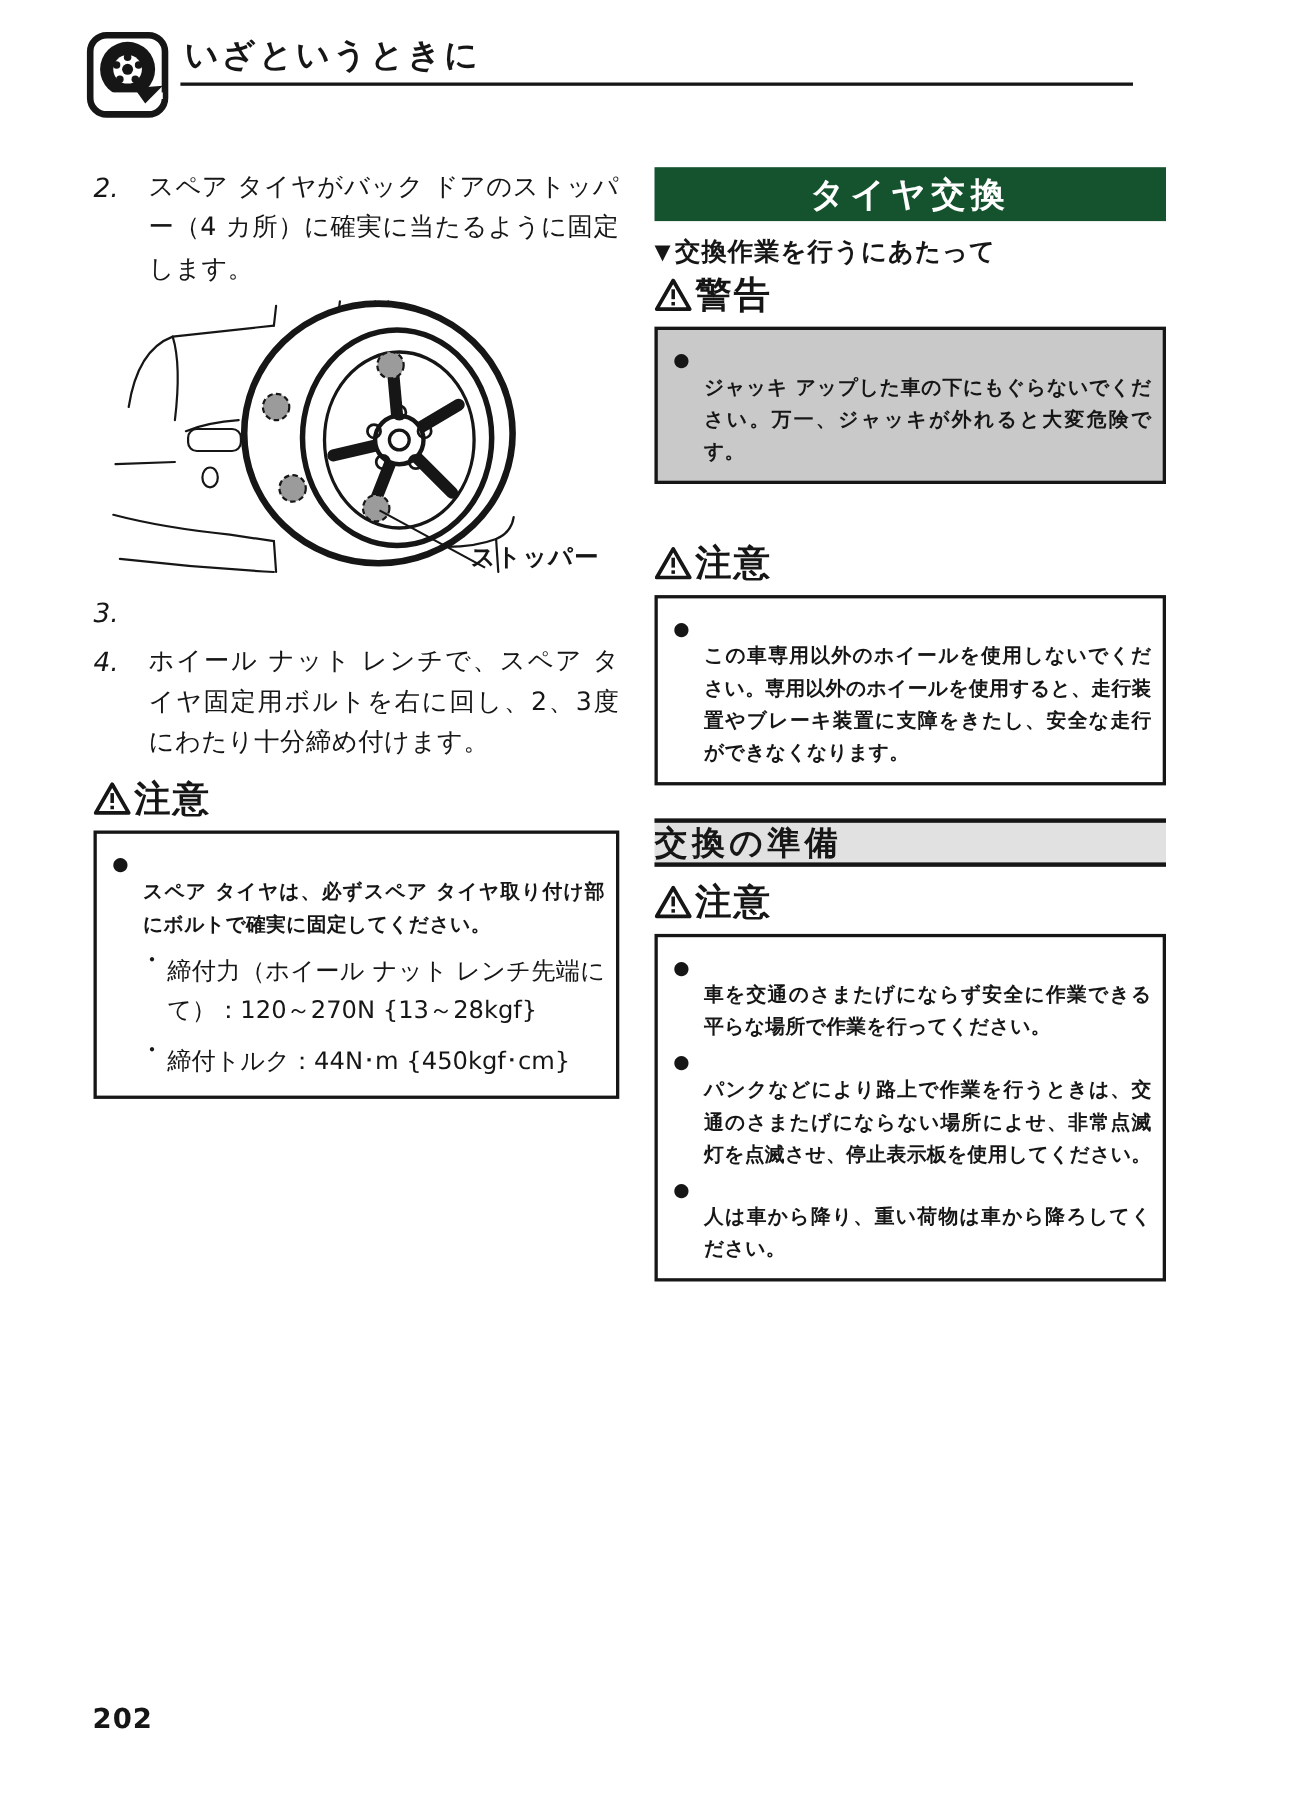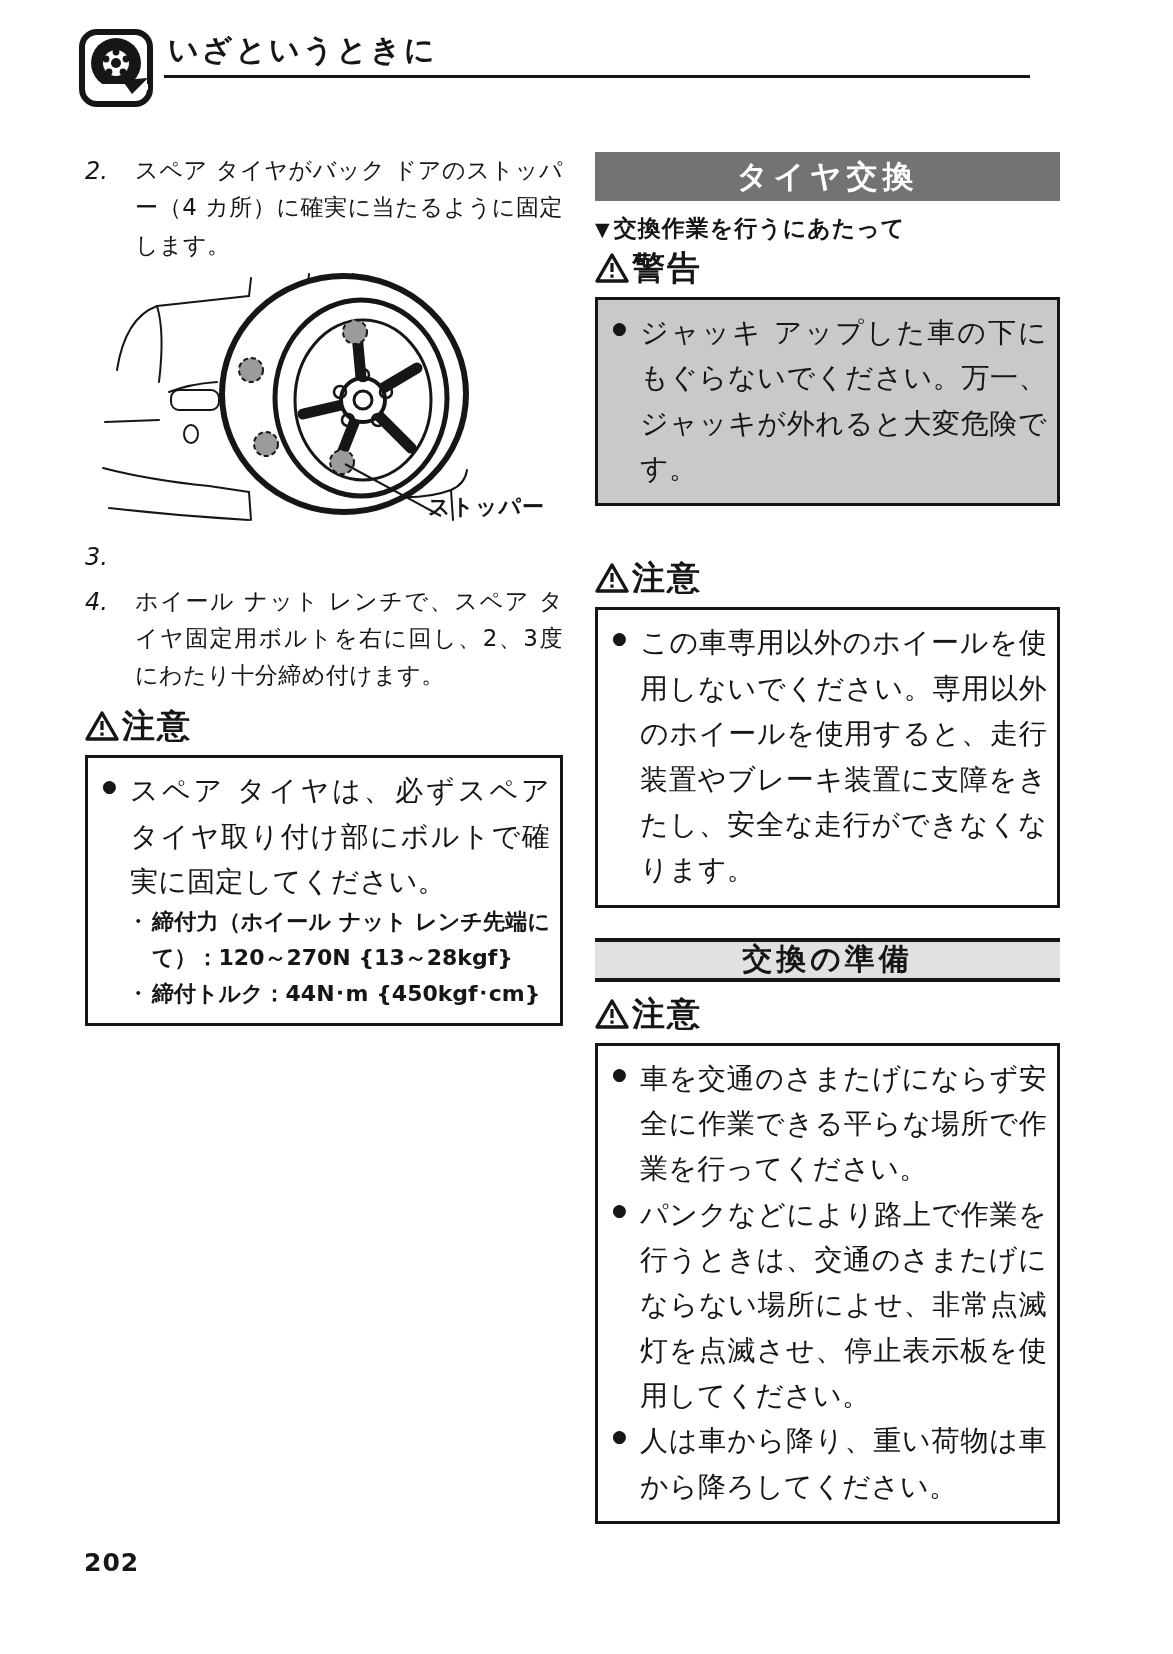--- a/index.html
+++ b/index.html
@@ -49,34 +49,34 @@
   .alert-heading .alert-word { font-size:33px; font-weight:bold; letter-spacing:2px; }
 
   .alert-box {
     border:3px solid #161616; background:#fff; padding:10px 10px 12px 12px;
   }
   .alert-box.gray { background:#c9c9c9; }
 
   .bullet-item { display:flex; }
   .bullet-item .bullet { flex:0 0 30px; font-size:17px; line-height:2.15; padding-left:2px; }
   .bullet-item .bullet-text {
-    flex:1; font-size:28px; font-weight:normal; line-height:1.62; text-align:justify; letter-spacing:0.3px;
+    flex:1; font-size:18px; font-weight:bold; line-height:1.62; text-align:justify; letter-spacing:0.3px;margin-top:28px;
   }
   .sub-item { display:flex; margin-left:28px; }
   .sub-item .sub-bullet { flex:0 0 24px; font-size:20px; line-height:1.7; font-weight:bold; }
-  .sub-item .sub-text { flex:1; font-size:22px; font-weight:bold; line-height:1.62; text-align:justify; }
+  .sub-item .sub-text { flex:1; font-size:22px; font-weight:normal; line-height:1.62; text-align:justify;margin-top:11px; }
 
   
   .black-bar {
-    background:#737373; color:#fff; height:49px; display:flex; align-items:center; justify-content:center;
+    background:#14532d; color:#fff; height:49px; display:flex; align-items:center; justify-content:center;
     font-size:31px; font-weight:bold; letter-spacing:5px; margin-bottom:12px;
   }
   .gray-bar {
     background:#e1e1e1; border-top:4px solid #161616; border-bottom:4px solid #161616;
-    height:44px; display:flex; align-items:center; justify-content:center;
+    height:44px; display:flex; align-items:center; 
     font-size:30px; font-weight:bold; letter-spacing:4px;
   }
   .subsection-line { display:flex; align-items:center; margin:2px 0 2px 0; }
   .subsection-line .tri-down { font-size:19px; margin-right:4px; }
   .subsection-line .subsection-text { font-size:23px; font-weight:bold; letter-spacing:1px; }
 
   .spacer-40 { height:40px; }
   .spacer-30 { height:30px; }
 
   

